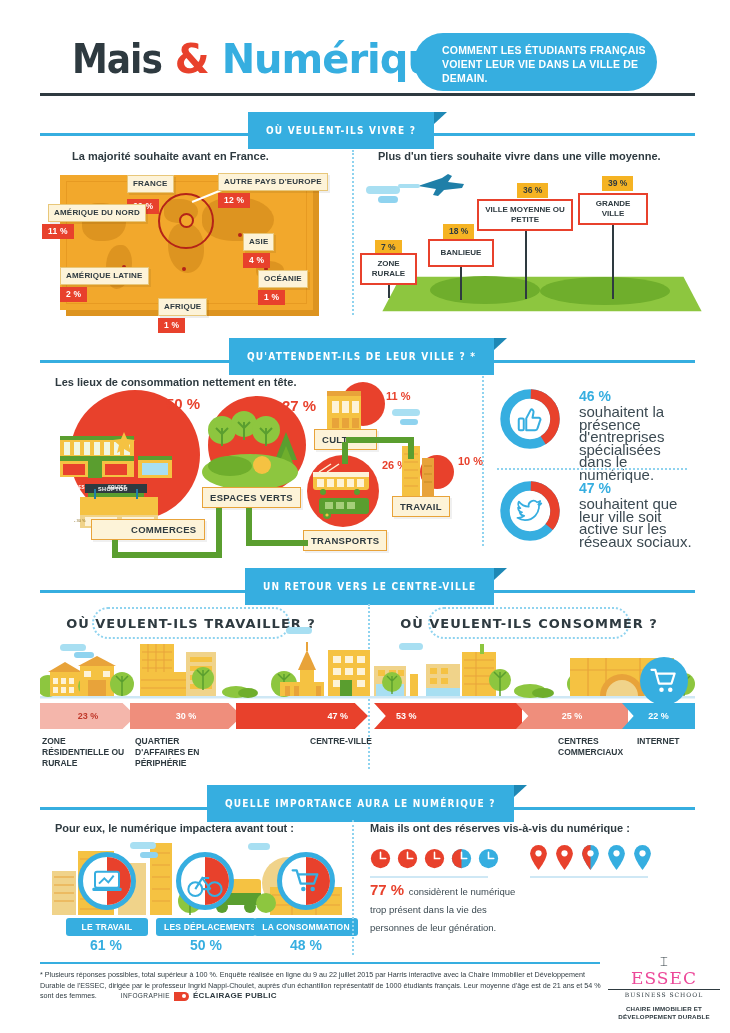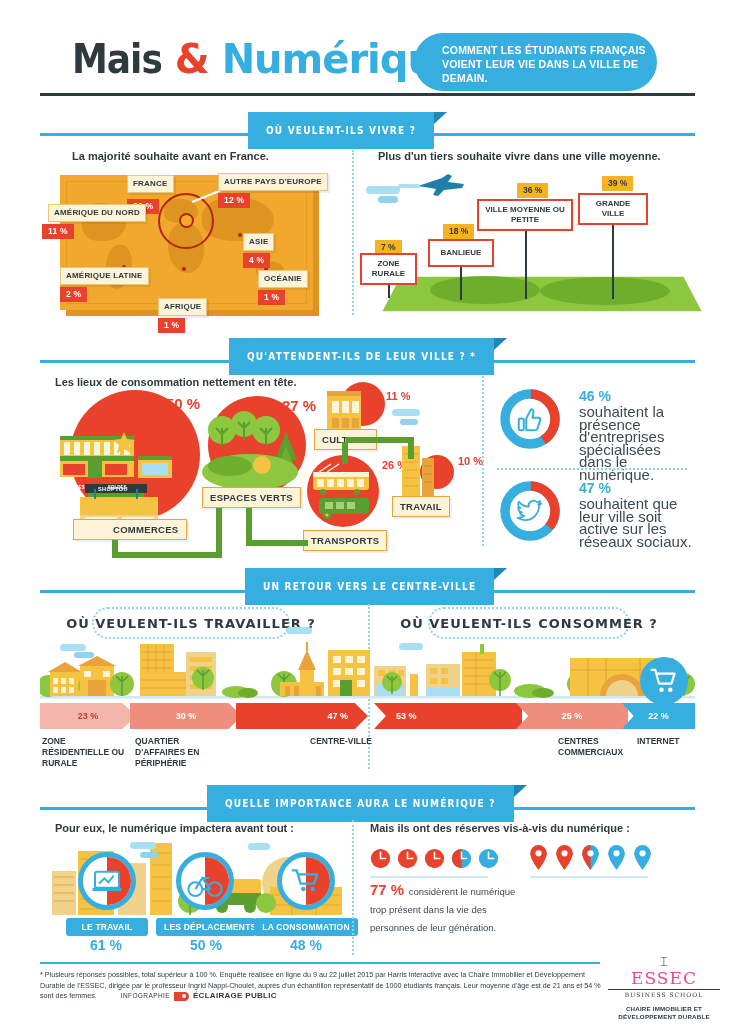--- a/index.html
+++ b/index.html
@@ -304,21 +304,21 @@
     <rect x="33" y="99" width="32" height="9" fill="#fdf3d8"></rect>
     <rect x="70" y="99" width="32" height="9" fill="#fdf3d8"></rect>
     <rect x="42" y="71" width="2" height="10" fill="#1f7fa8"></rect>
     <rect x="84" y="71" width="2" height="10" fill="#1f7fa8"></rect>
   </svg>
   <div style="position:absolute;left:66px;top:485px;font-size:4.5px;font-weight:700;color:#fff;">SOLDES</div>
   <div style="position:absolute;left:108px;top:485px;font-size:4.5px;font-weight:700;color:#fff;">SOLDES</div>
   <div style="position:absolute;left:98px;top:486px;font-size:5.5px;font-weight:700;color:#fff;letter-spacing:.4px;">SHOPTOU</div>
   <div style="position:absolute;left:74px;top:518px;font-size:4px;color:#8a6d20;">- 30 %</div>
   <div style="position:absolute;left:111px;top:518px;font-size:4px;color:#8a6d20;">- 30 %</div>
-  <div class="lbl-yellow" style="left:73px; top:519px;padding-left:39px;">COMMERCES</div>
+  <div class="lbl-yellow" style="left:91px; top:519px;padding-left:39px;">COMMERCES</div>
 
   <div class="redcircle" style="left:208px; top:396px; width:98px; height:98px;"></div>
   <div class="pct-red" style="left:282px; top:397px;">27 %</div>
   <svg style="position:absolute;left:200px;top:408px;" width="110" height="90" viewBox="0 0 110 90">
     <circle cx="22" cy="22" r="14" fill="#8dc63f"></circle>
     <circle cx="44" cy="16" r="13" fill="#8dc63f"></circle>
     <circle cx="66" cy="22" r="14" fill="#8dc63f"></circle>
     <path d="M22 20 l0 18 M22 26 l-6-6 M22 26 l6-6" stroke="#5a9e2f" stroke-width="2" fill="none"></path>
     <path d="M44 14 l0 18 M44 20 l-6-6 M44 20 l6-6" stroke="#5a9e2f" stroke-width="2" fill="none"></path>
     <path d="M66 20 l0 18 M66 26 l-6-6 M66 26 l6-6" stroke="#5a9e2f" stroke-width="2" fill="none"></path>

